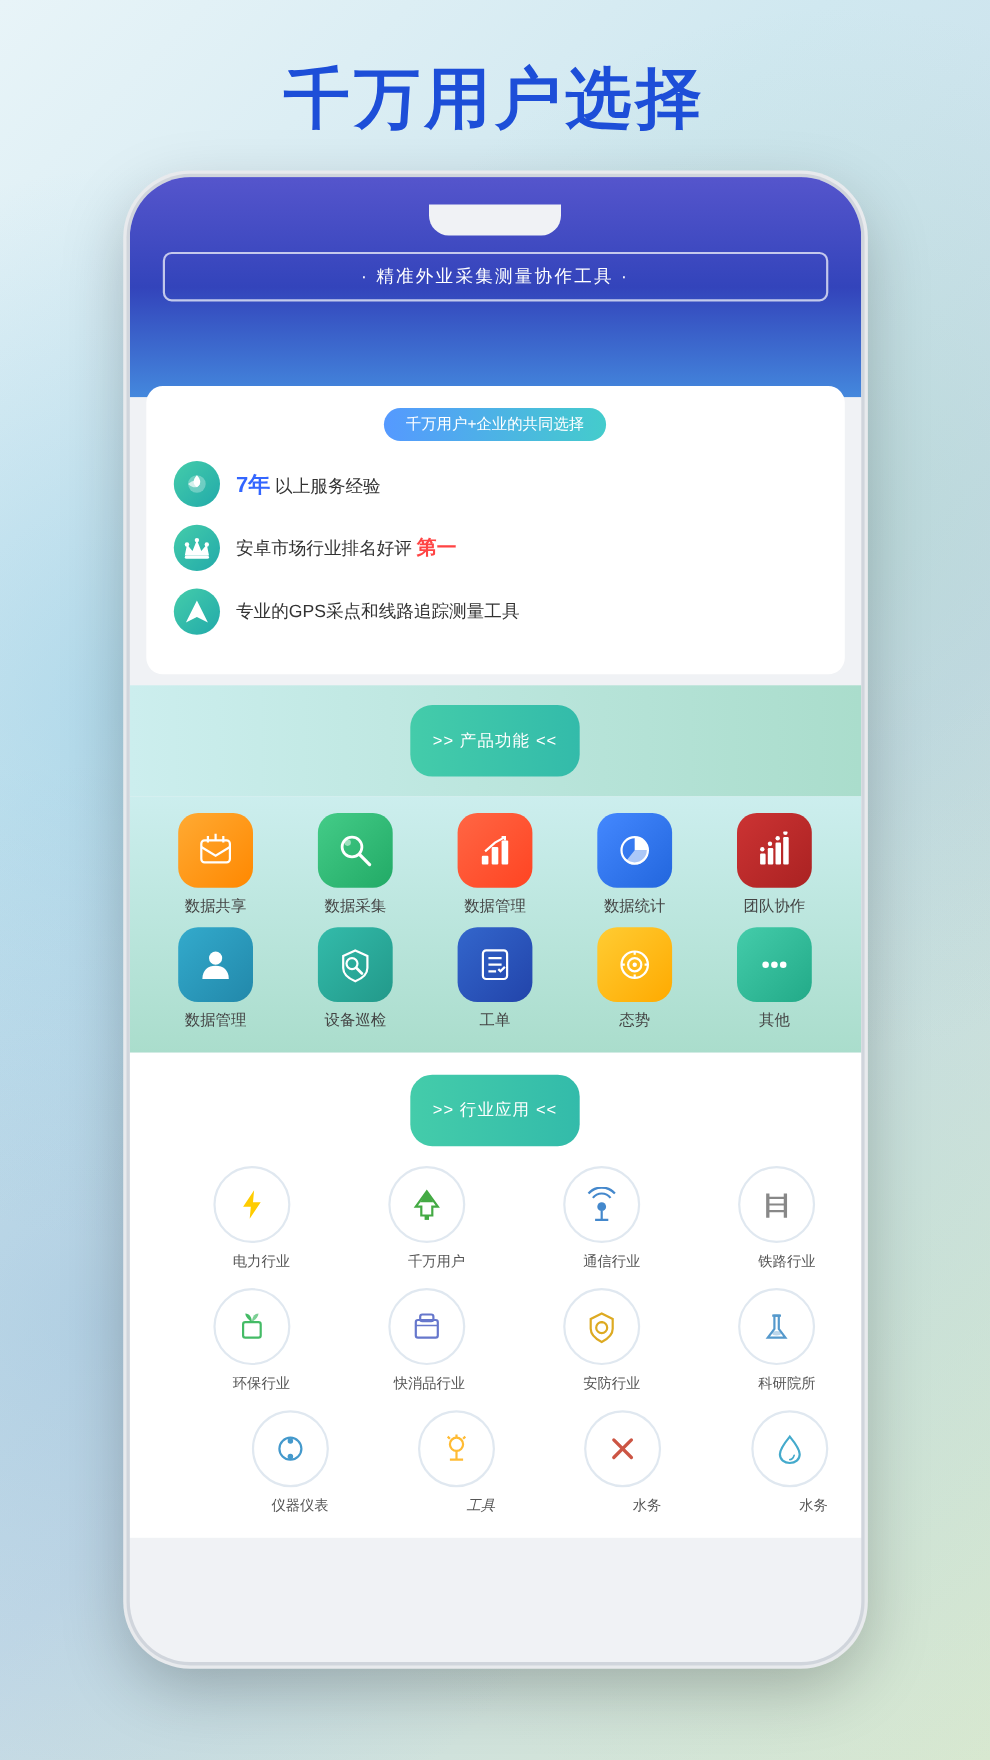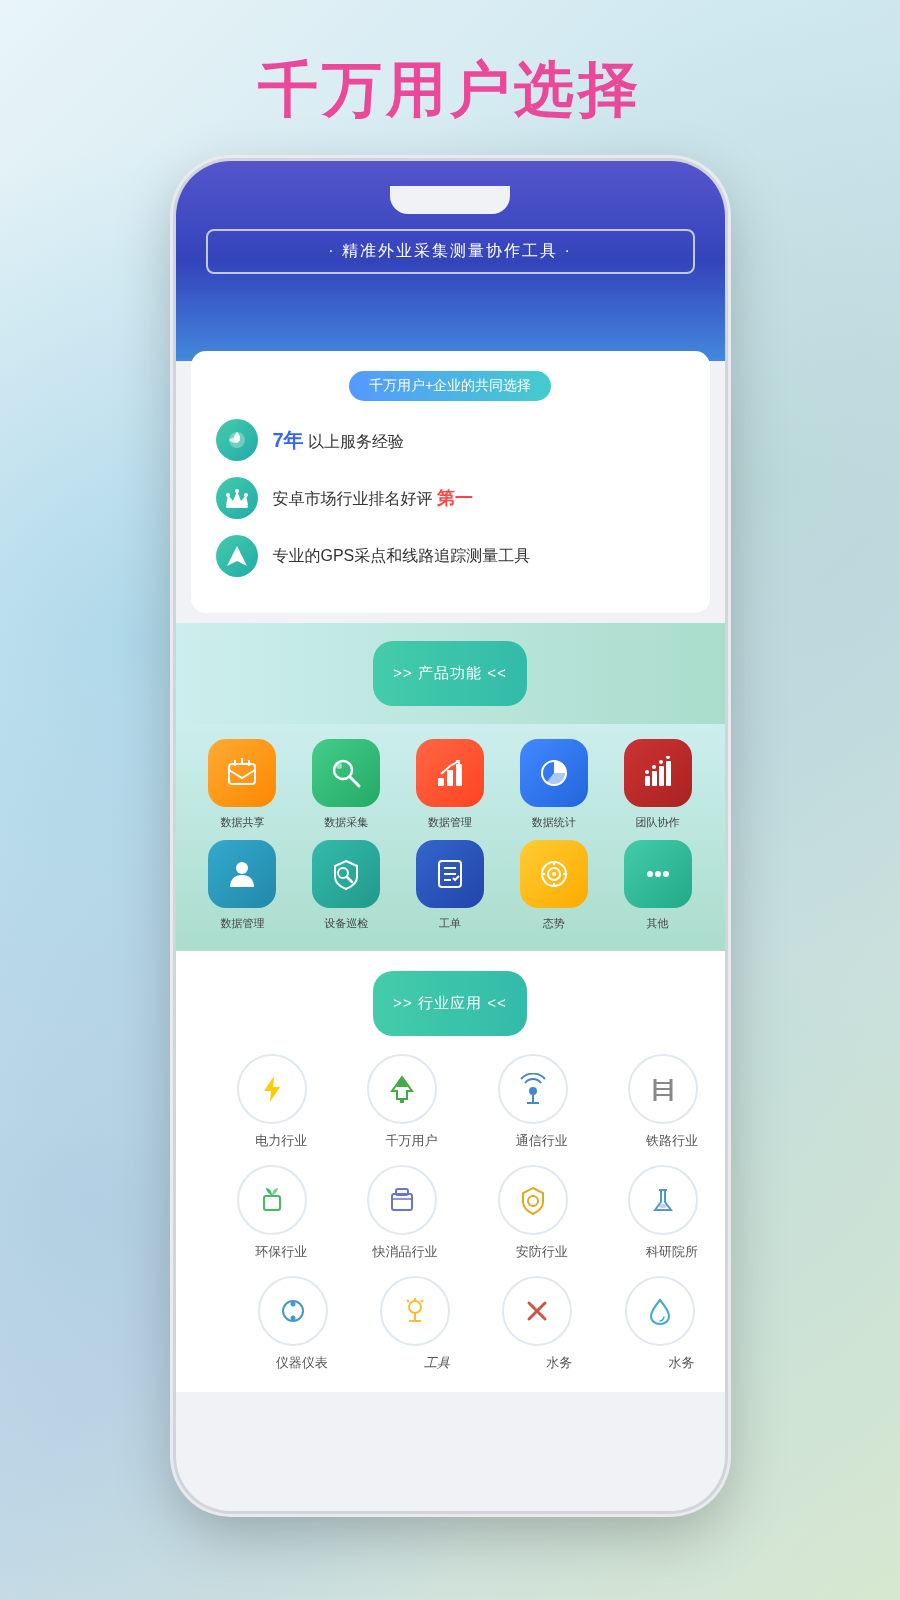--- a/index.html
+++ b/index.html
@@ -23,30 +23,30 @@
         radial-gradient(circle at 15% 40%, rgba(100,180,220,0.3) 0%, transparent 40%),
         radial-gradient(circle at 85% 30%, rgba(150,200,180,0.3) 0%, transparent 35%),
         radial-gradient(circle at 80% 70%, rgba(180,220,200,0.3) 0%, transparent 40%),
         radial-gradient(circle at 10% 75%, rgba(120,170,210,0.3) 0%, transparent 35%);
       pointer-events: none;
     }
 
     .page-title {
       font-size: 60px;
       font-weight: 700;
-      color: #ec4899;
+      color: #1d4ed8;
       margin-top: 50px;
       margin-bottom: 30px;
       letter-spacing: 4px;
       z-index: 1;
     }
 
     
     .phone-mockup {
-      width: 549px;
+      width: 665px;
       min-height: 1350px;
       background: #f0f2f5;
       border-radius: 55px;
       box-shadow:
         0 0 0 3px #d0d5dc,
         0 0 0 6px #e8eaed,
         0 20px 60px rgba(0,0,0,0.25);
       position: relative;
       overflow: hidden;
       z-index: 1;
@@ -170,21 +170,21 @@
       width: 68px;
       height: 68px;
       border-radius: 18px;
       display: flex;
       align-items: center;
       justify-content: center;
       font-size: 28px;
       color: white;
     }
     .icon-label {
-      font-size: 11px;
+      font-size: 14px;
       color: #444;
       text-align: left;
     }
 
     .orange { background: linear-gradient(135deg, #ffaa33, #ff8800); }
     .green { background: linear-gradient(135deg, #44cc88, #22aa66); }
     .red-orange { background: linear-gradient(135deg, #ff6644, #ff4422); }
     .blue { background: linear-gradient(135deg, #4488ff, #2266dd); }
     .red { background: linear-gradient(135deg, #cc3333, #aa2222); }
     .teal-blue { background: linear-gradient(135deg, #33aacc, #2288aa); }

